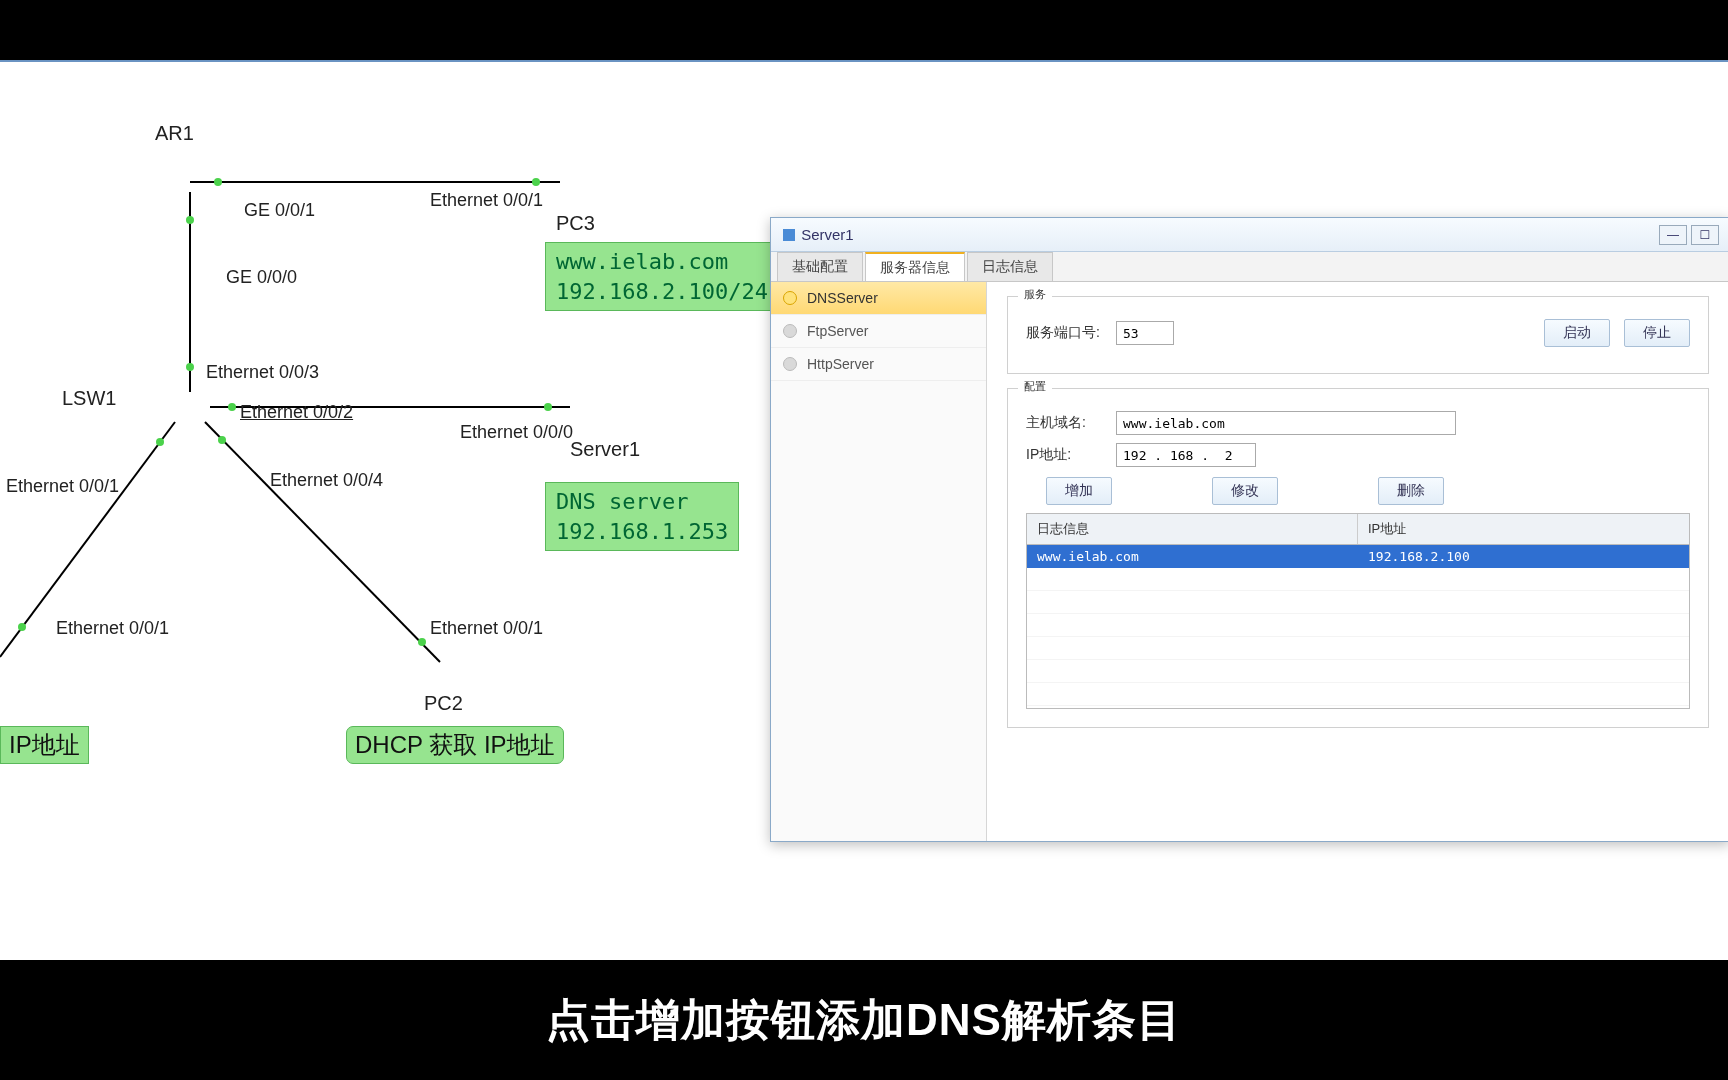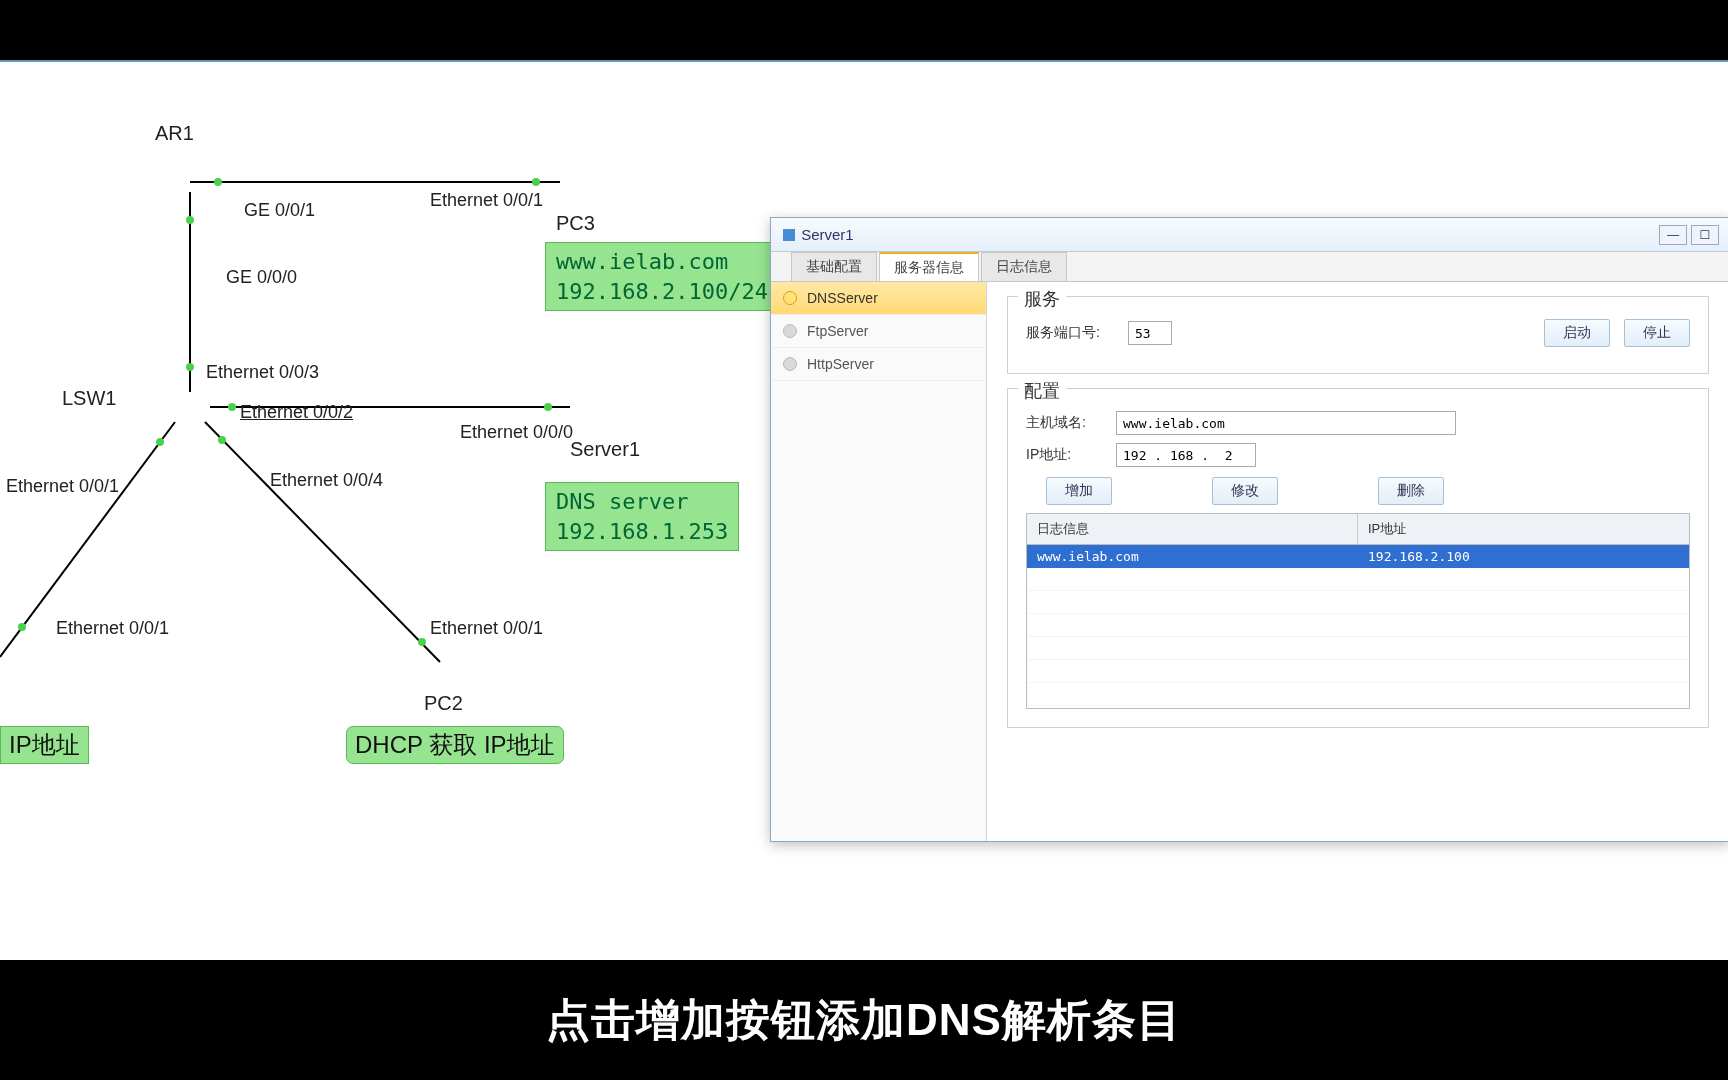--- a/index.html
+++ b/index.html
@@ -26,32 +26,32 @@
   .note2 { position:absolute; background:#96e48f; border:1px solid #5ab85a; padding:2px 8px; font-size:24px; color:#111; }
   .icon { position:absolute; }
   
   .dlg {
     position:absolute; left:770px; top:155px; width:960px; height:625px;
     background:#fff; border:1px solid #8aa9c8; box-shadow:0 3px 12px rgba(0,0,0,.25);
   }
   .dlg-title { height:34px; background:linear-gradient(#f7fbff,#e6eff8); border-bottom:1px solid #b9cde1; display:flex; align-items:center; padding:0 10px; color:#336; font-size:15px; }
   .dlg-title .spacer { flex:1; }
   .winbtn { width:28px; height:20px; border:1px solid #9ab; background:#eef4fa; margin-left:4px; display:flex; align-items:center; justify-content:center; font-size:12px; cursor:pointer;}
-  .tabs { display:flex; background:#f3f3f3; border-bottom:1px solid #c7c7c7; height:30px; padding-left:20px;}
+  .tabs { display:flex; background:#f3f3f3; border-bottom:1px solid #c7c7c7; height:30px; padding-left:6px;}
   .tab { padding:5px 14px; font-size:14px; border:1px solid #c7c7c7; border-bottom:none; margin-right:2px; background:#e8e8e8; color:#444; cursor:pointer;}
   .tab.active { background:#fff; border-top:2px solid #f0b020; }
   .dlg-body { display:flex; height:calc(100% - 64px); }
   .sidelist { width:216px; border-right:1px solid #d6d6d6; background:#fafafa; }
   .sideitem { display:flex; align-items:center; gap:10px; padding:8px 12px; font-size:14px; color:#555; border-bottom:1px solid #eee; cursor:pointer;}
   .sideitem.active { background:linear-gradient(#ffe9a6,#ffd974); color:#333;}
   .dot { width:14px; height:14px; border-radius:50%; background:#d9d9d9; border:1px solid #bbb;}
   .sideitem.active .dot { background:#ffe27a; border-color:#d9a400;}
   .cfg { flex:1; padding:14px 20px; font-size:14px; color:#333; }
   .group { border:1px solid #d0d0d0; padding:14px 18px 18px; margin-bottom:14px; position:relative;}
-  .group .gtitle { position:absolute; top:-10px; left:10px; background:#fff; padding:0 6px; font-size:18px; color:#333;}
+  .group .gtitle { position:absolute; top:-10px; left:10px; background:#fff; padding:0 6px; font-size:11px; color:#333;}
   .row { display:flex; align-items:center; margin:8px 0; }
   .lbl { width:90px; color:#333; }
   .inp { border:1px solid #aaa; height:24px; padding:2px 6px; font-size:13px; font-family:Consolas,monospace; }
   .btn { border:1px solid #a9bfd6; background:linear-gradient(#f6fbff,#e3eef8); padding:4px 18px; font-size:14px; color:#335; cursor:pointer; border-radius:2px;}
   .btnrow { display:flex; gap:100px; margin:10px 0 8px 20px;}
   .tbl { border:1px solid #bbb; }
   .thead { display:flex; background:#eef2f6; border-bottom:1px solid #bbb; }
   .th { padding:6px 10px; font-size:13px; color:#333; border-right:1px solid #ccc;}
   .trow { display:flex; background:#2f6fd1; color:#fff; font-size:13px;}
   .td { padding:4px 10px; font-family:Consolas,monospace;}
@@ -181,21 +181,21 @@
         <div class="sideitem">
             <span class="dot"></span>
             <span>HttpServer</span>
           </div>
       </div>
       <div class="cfg">
         <div class="group">
           <div class="gtitle">服务</div>
           <div class="row">
             <span class="lbl">服务端口号:</span>
-            <input class="inp" style="width: 44px; margin-left: 12px;" value="53">
+            <input class="inp" style="width: 58px;" value="53">
             <div style="flex:1"></div>
             <button class="btn">启动</button>
             <span style="width:14px"></span>
             <button class="btn">停止</button>
           </div>
         </div>
         <div class="group">
           <div class="gtitle">配置</div>
           <div class="row">
             <span class="lbl">主机域名:</span>

